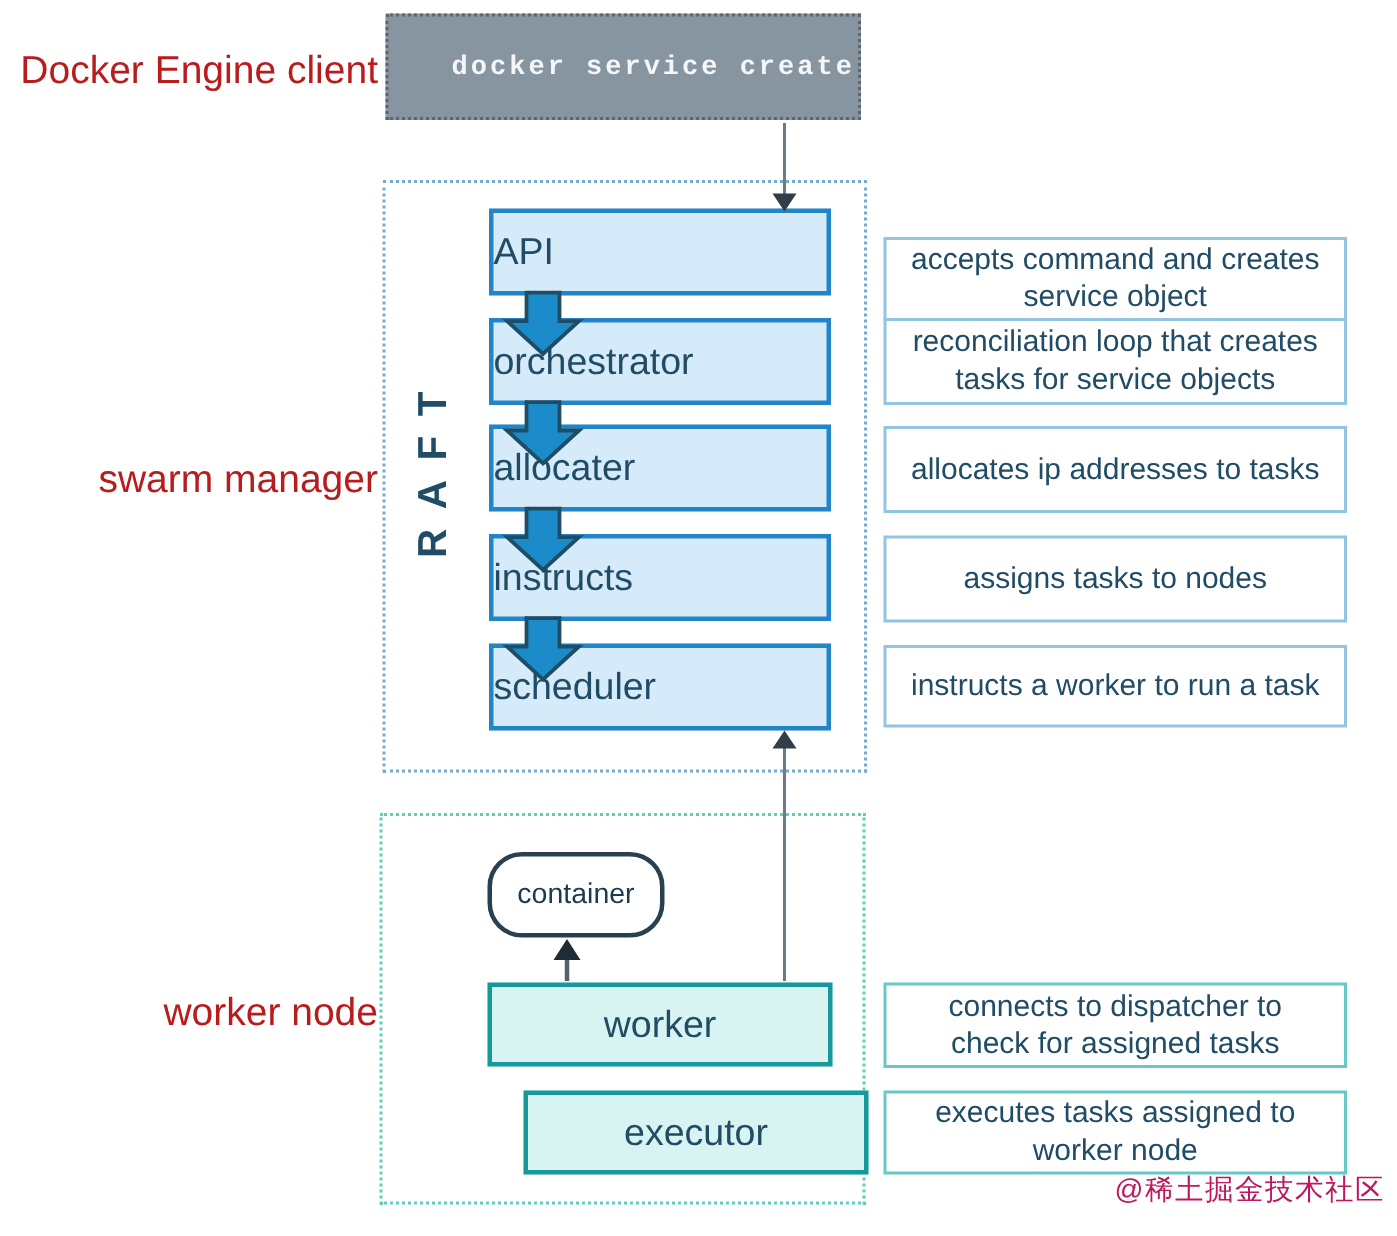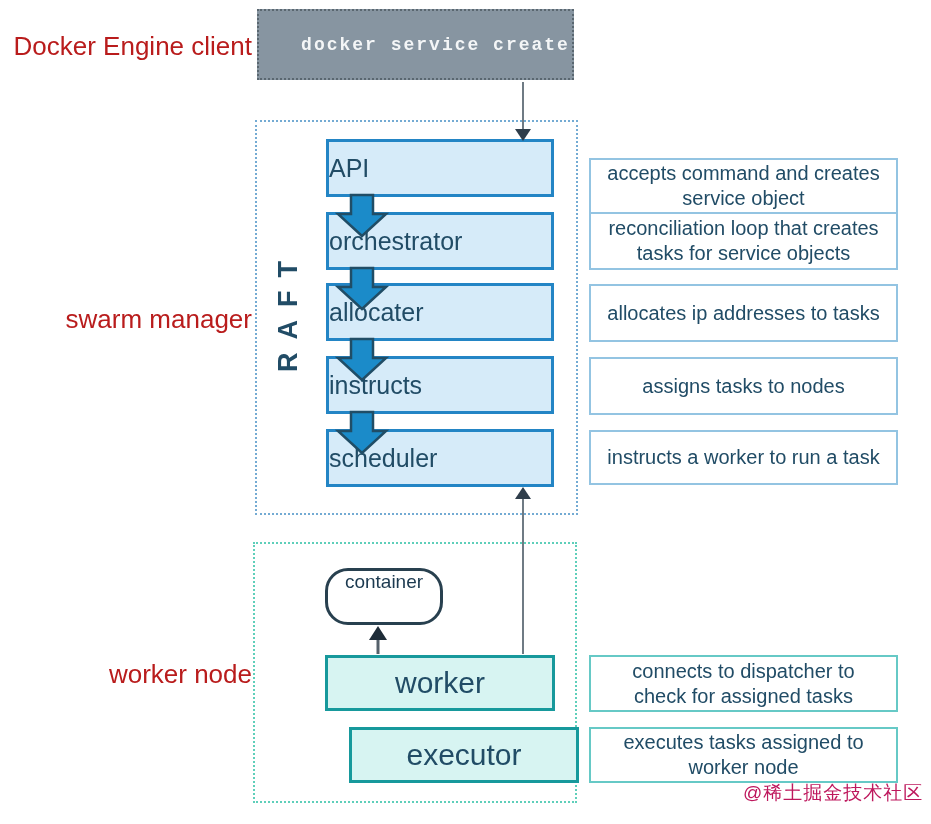--- a/index.html
+++ b/index.html
@@ -31,28 +31,28 @@
     background:#d6ebf9;border:3px solid #2385c5;
     display:flex;align-items:center;justify-content:flex-start;
     font-size:25px;color:#214c66;
   }
 
   
   .wcomp{
     left:325px;width:230px;height:56px;box-sizing:border-box;
     background:#d7f4f2;border:3px solid #17999c;
     display:flex;align-items:center;justify-content:center;
-    font-size:30px;color:#214c66;
+    font-size:25px;color:#214c66;
   }
 
   
   .container-box{
     left:325px;top:568px;width:118px;height:57px;box-sizing:border-box;
     background:#ffffff;border:3px solid #28404f;border-radius:23px;
-    display:flex;align-items:flex-start;justify-content:center;
+    display:flex;align-items:center;justify-content:center;
     font-size:19px;color:#1c3a50;
   }
 
   
   .desc{
     left:589px;width:309px;box-sizing:border-box;background:#ffffff;
     display:flex;align-items:center;justify-content:center;text-align:center;
     font-size:20px;line-height:1.25;color:#214c66;padding:2px 14px;
   }
   .desc.blue{border:2px solid #93c4e2;}

